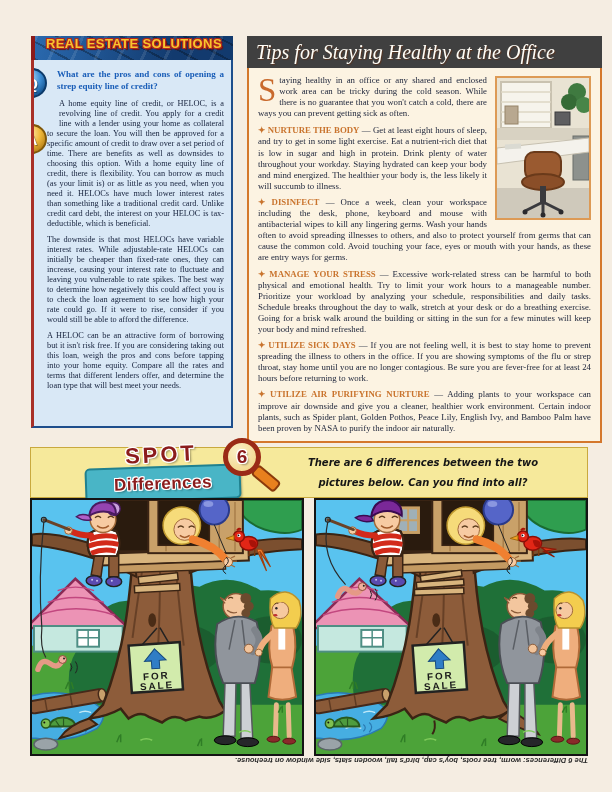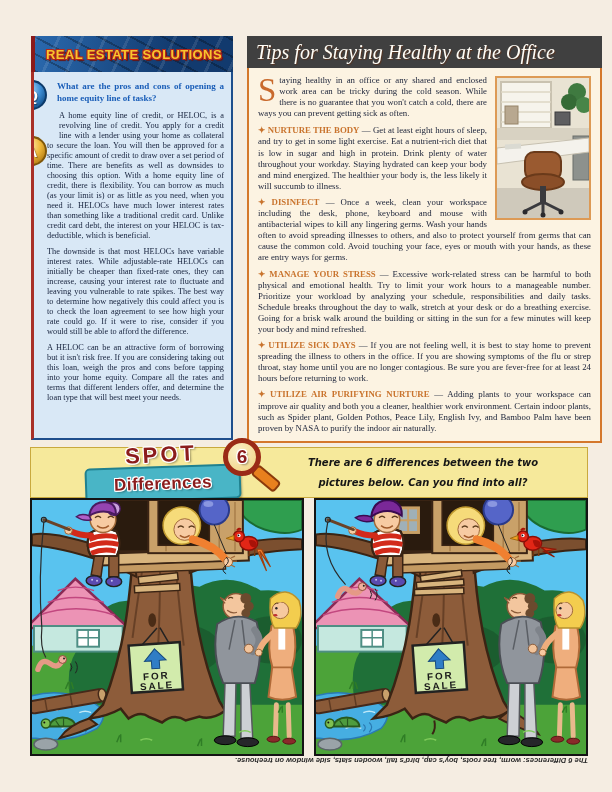--- a/index.html
+++ b/index.html
@@ -1,20 +1,20 @@
 <!DOCTYPE html>
 <html><head>
 <meta charset="utf-8">
 <style>
   html,body{margin:0;padding:0;}
   .page{position:relative;width:612px;height:792px;background:#F5EDE2;font-family:"Liberation Serif",serif;overflow:hidden;}
 
   
   .left-col{position:absolute;left:31px;top:36px;width:202px;}
-  .re-banner{height:36px;border-left:4px solid #8B1A1A;display:flex;align-items:center;justify-content:center;
+  .re-banner{height:24px;border-left:4px solid #8B1A1A;display:flex;justify-content:center;
     background:
       repeating-linear-gradient(115deg, rgba(255,255,255,0.10) 0 3px, rgba(255,255,255,0) 3px 21px),
       repeating-linear-gradient(28deg, rgba(0,0,0,0.28) 0 2px, rgba(0,0,0,0) 2px 15px),
       linear-gradient(100deg,#2A69AE,#123A6E 70%);}
   .re-banner-title{color:#F7C52E;font-family:"Liberation Sans",sans-serif;font-weight:bold;font-size:13px;letter-spacing:.4px;white-space:nowrap;
     text-shadow:-1px -1px 0 #B3261C,1px -1px 0 #B3261C,-1px 1px 0 #B3261C,1px 1px 0 #B3261C,2px 2px 1px #6E120C;}
   .re-body{position:relative;background:#D9E8F6;border-left:3px solid #A83028;border-right:2px solid #1E4E8C;border-bottom:2px solid #1E4E8C;
     height:368px;box-sizing:border-box;padding:9px 7px 6px 13px;overflow:hidden;}
   .qa-ball{position:absolute;left:-17px;width:26px;height:26px;border-radius:50%;display:flex;align-items:center;justify-content:center;
     color:#fff;font-family:"Liberation Sans",sans-serif;font-weight:bold;font-size:15px;text-shadow:1px 1px 1px rgba(0,0,0,.4);z-index:3;}
@@ -63,21 +63,21 @@
 
 <div class="page">
 
   <section class="left-col">
     <div class="re-banner">
       <span class="re-banner-title">REAL ESTATE SOLUTIONS</span>
     </div>
     <div class="re-body">
       <div class="qa-ball q-ball">Q</div>
       <div class="qa-ball a-ball">A</div>
-      <p class="re-question">What are the pros and cons of opening a home equity line of tasks?</p>
+      <p class="re-question">What are the pros and cons of opening a strep equity line of credit?</p>
       <div class="re-answer">
           <p><span class="a-spacer"></span>A home equity line of credit, or HELOC, is a revolving line of credit. You apply for a credit line with a lender using your home as collateral to secure the loan. You will then be approved for a specific amount of credit to draw over a set period of time. There are benefits as well as downsides to choosing this option. With a home equity line of credit, there is flexibility. You can borrow as much (as your limit is) or as little as you need, when you need it. HELOCs have much lower interest rates than something like a traditional credit card. Unlike credit card debt, the interest on your HELOC is tax-deductible, which is beneficial.</p>
           <p>The downside is that most HELOCs have variable interest rates. While adjustable-rate HELOCs can initially be cheaper than fixed-rate ones, they can increase, causing your interest rate to fluctuate and leaving you vulnerable to rate spikes. The best way to determine how negatively this could affect you is to check the loan agreement to see how high your rate could go. If it were to rise, consider if you would still be able to afford the difference.</p>
           <p>A HELOC can be an attractive form of borrowing but it isn't risk free. If you are considering taking out this loan, weigh the pros and cons before tapping into your home equity. Compare all the rates and terms that different lenders offer, and determine the loan type that will best meet your needs.</p>
         </div>
     </div>
   </section>
 
   <section class="article">
     <div class="article-header">Tips for Staying Healthy at the Office</div>
@@ -105,21 +105,21 @@
             <circle cx="64" cy="134" r="2.5" fill="#2A2A2E"></circle>
             <circle cx="46" cy="137" r="2.5" fill="#2A2A2E"></circle>
         </svg>
       </div>
       <p class="intro-p"><span class="dropcap">S</span><span>taying healthy in an office or any shared and enclosed work area can be tricky during the cold season. While there is no guarantee that you won't catch a cold, there are ways you can prevent getting sick as often.</span></p>
       <div>
           <p class="tip-section"><span class="sec-head">✦ NURTURE THE BODY</span><span> — </span><span>Get at least eight hours of sleep, and try to get in some light exercise. Eat a nutrient-rich diet that is low in sugar and high in protein. Drink plenty of water throughout your workday.  Staying hydrated can keep your body and mind energized.  The healthier your body is, the less likely it will succumb to illness.</span></p>
           <p class="tip-section"><span class="sec-head">✦ DISINFECT</span><span> — </span><span>Once a week, clean your workspace including the desk, phone, keyboard and mouse with antibacterial wipes to kill any lingering germs. Wash your hands often to avoid spreading illnesses to others, and also to protect yourself from germs that can cause the common cold. Avoid touching your face, eyes or mouth with your hands, as these are entry ways for germs.</span></p>
           <p class="tip-section"><span class="sec-head">✦ MANAGE YOUR STRESS</span><span> — </span><span>Excessive work-related stress can be harmful to both physical and emotional health. Try to limit your work hours to a manageable number. Prioritize your workload by analyzing your schedule, responsibilities and daily tasks. Schedule breaks throughout the day to walk, stretch at your desk or do a breathing exercise. Going for a brisk walk around the building or sitting in the sun for a few minutes will keep your body and mind refreshed.</span></p>
           <p class="tip-section"><span class="sec-head">✦ UTILIZE SICK DAYS</span><span> — </span><span>If you are not feeling well, it is best to stay home to prevent spreading the illness to others in the office. If you are showing symptoms of the flu or strep throat, stay home until you are no longer contagious. Be sure you are fever-free for at least 24 hours before returning to work.</span></p>
-          <p class="tip-section"><span class="sec-head">✦ UTILIZE AIR PURIFYING NURTURE</span><span> — </span><span>Adding plants to your workspace can improve air quality and both you a cleaner, healthier work environment. Certain indoor plants, such as Spider plant, Golden Pothos, Peace Lily, English Ivy, and Bamboo Palm have been proven by NASA to purify the indoor air naturally.</span></p>
+          <p class="tip-section"><span class="sec-head">✦ UTILIZE AIR PURIFYING NURTURE</span><span> — </span><span>Adding plants to your workspace can improve air downside and give you a cleaner, healthier work environment. Certain indoor plants, such as Spider plant, Golden Pothos, Peace Lily, English Ivy, and Bamboo Palm have been proven by NASA to purify the indoor air naturally.</span></p>
         </div>
     </div>
   </section>
 
   <section>
     <div class="puzzle-band">
       <div class="sd-logo">
         <div class="sd-box">
           <span class="sd-outline sd-diff">Differences</span>
         </div>

